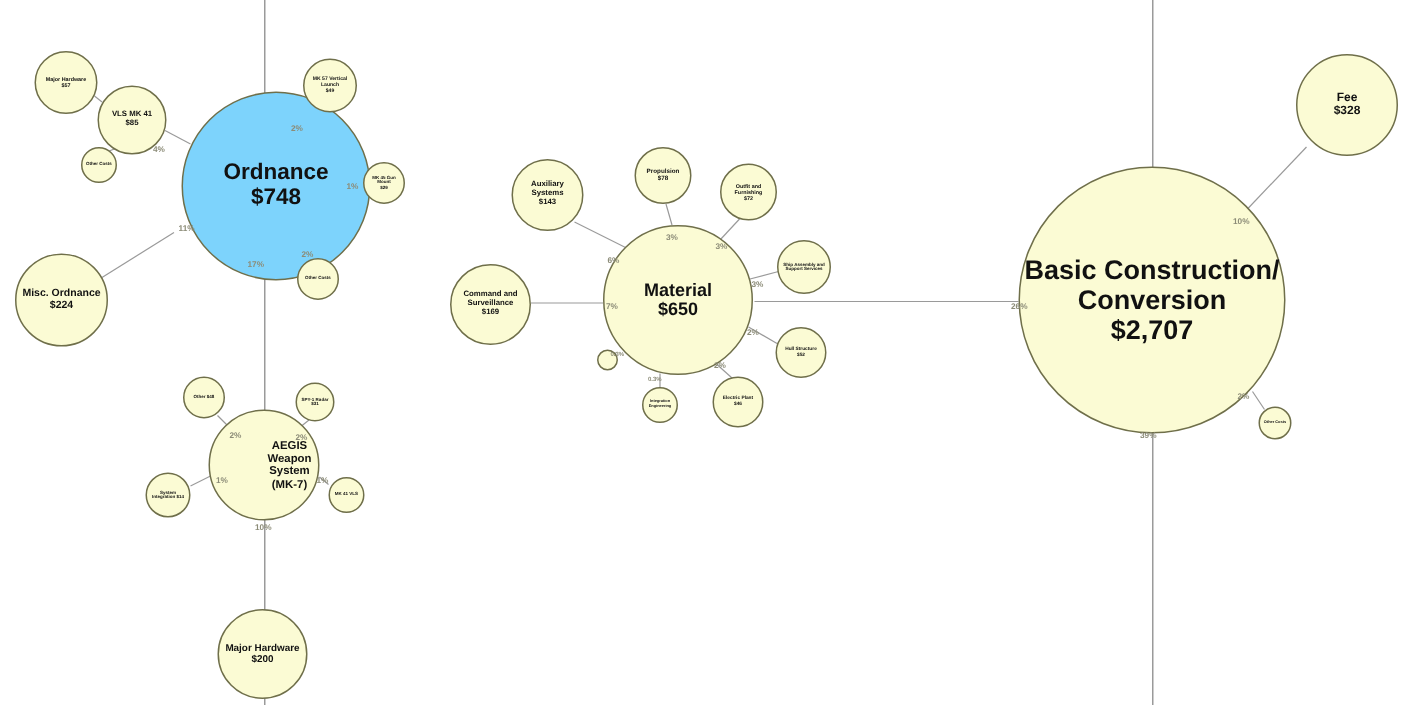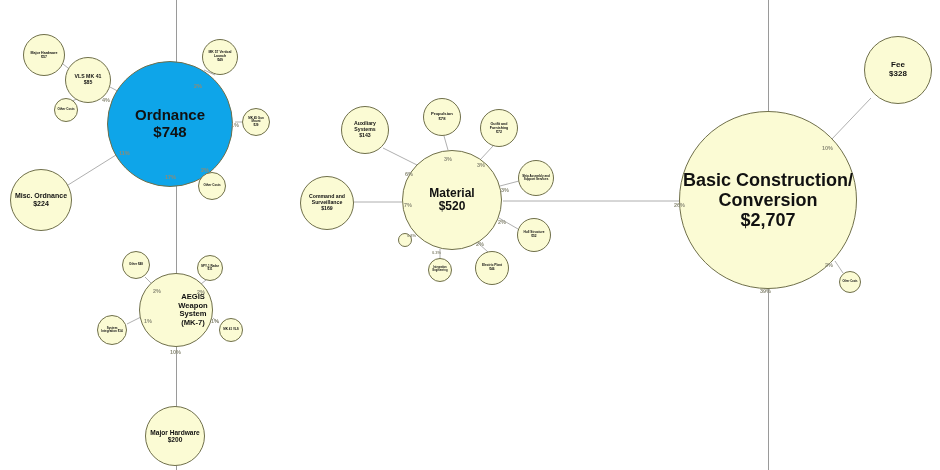--- a/index.html
+++ b/index.html
@@ -41,21 +41,21 @@
       <line x1="440" y1="249" x2="440" y2="259" stroke="#9a9a9a" stroke-width="0.8"></line>
       <line x1="410" y1="235" x2="411" y2="238" stroke="#9a9a9a" stroke-width="0.8"></line>
       <line x1="402" y1="202" x2="354" y2="202" stroke="#9a9a9a" stroke-width="0.8"></line>
       <line x1="503" y1="201" x2="679" y2="201" stroke="#9a9a9a" stroke-width="0.8"></line>
       <line x1="831" y1="140" x2="871" y2="98" stroke="#9a9a9a" stroke-width="0.8"></line>
       <line x1="835" y1="261" x2="843" y2="273" stroke="#9a9a9a" stroke-width="0.8"></line>
     </svg>
   <div id="nodes">
       <div class="divider" style="left: 176px; top: 0px; height: 470px; background: rgb(154, 154, 154);"></div>
       <div class="divider" style="left: 768px; top: 0px; height: 470px; background: rgb(154, 154, 154);"></div>
-      <div class="node" style="left: 107px; top: 61px; width: 126px; height: 126px; font-size: 15px; background: #0ea5e9; border-color: rgb(111, 111, 74);">
+      <div class="node" style="left: 121px; top: 61px; width: 126px; height: 126px; font-size: 15px; background: #7dd3fc; border-color: rgb(111, 111, 74);">
         <span class="lbl" style="white-space: pre-line;">Ordnance
 $748</span>
       </div>
       <div class="node" style="left: 65px; top: 57px; width: 46px; height: 46px; font-size: 5.2px; background: rgb(251, 251, 212); border-color: rgb(111, 111, 74);">
         <span class="lbl" style="white-space: pre-line;">VLS MK 41
 $85</span>
       </div>
       <div class="pct" style="left: 102px; top: 97px; color: rgb(140, 140, 120); font-size: 5.5px;">4%</div>
       <div class="node" style="left: 23px; top: 34px; width: 42px; height: 42px; font-size: 3.6px; background: rgb(251, 251, 212); border-color: rgb(111, 111, 74);">
         <span class="lbl" style="white-space: pre-line;">Major Hardware
@@ -103,21 +103,21 @@
         <span class="lbl" style="white-space: pre-line;">MK 41 VLS</span>
       </div>
       <div class="pct" style="left: 211px; top: 318px; color: rgb(140, 140, 120); font-size: 5.5px;">1%</div>
       <div class="node" style="left: 145px; top: 406px; width: 60px; height: 60px; font-size: 6.6px; background: rgb(251, 251, 212); border-color: rgb(111, 111, 74);">
         <span class="lbl" style="white-space: pre-line;">Major Hardware
 $200</span>
       </div>
       <div class="pct" style="left: 170px; top: 349px; color: rgb(140, 140, 120); font-size: 5.5px;">10%</div>
       <div class="node" style="left: 402px; top: 150px; width: 100px; height: 100px; font-size: 12px; background: rgb(251, 251, 212); border-color: rgb(111, 111, 74);">
         <span class="lbl" style="white-space: pre-line;">Material
-$520</span>
+$650</span>
       </div>
       <div class="node" style="left: 341px; top: 106px; width: 48px; height: 48px; font-size: 5.2px; background: rgb(251, 251, 212); border-color: rgb(111, 111, 74);">
         <span class="lbl" style="white-space: pre-line;">Auxiliary Systems
 $143</span>
       </div>
       <div class="pct" style="left: 405px; top: 171px; color: rgb(140, 140, 120); font-size: 5.5px;">6%</div>
       <div class="node" style="left: 423px; top: 98px; width: 38px; height: 38px; font-size: 4.2px; background: rgb(251, 251, 212); border-color: rgb(111, 111, 74);">
         <span class="lbl" style="white-space: pre-line;">Propulsion
 $78</span>
       </div>

